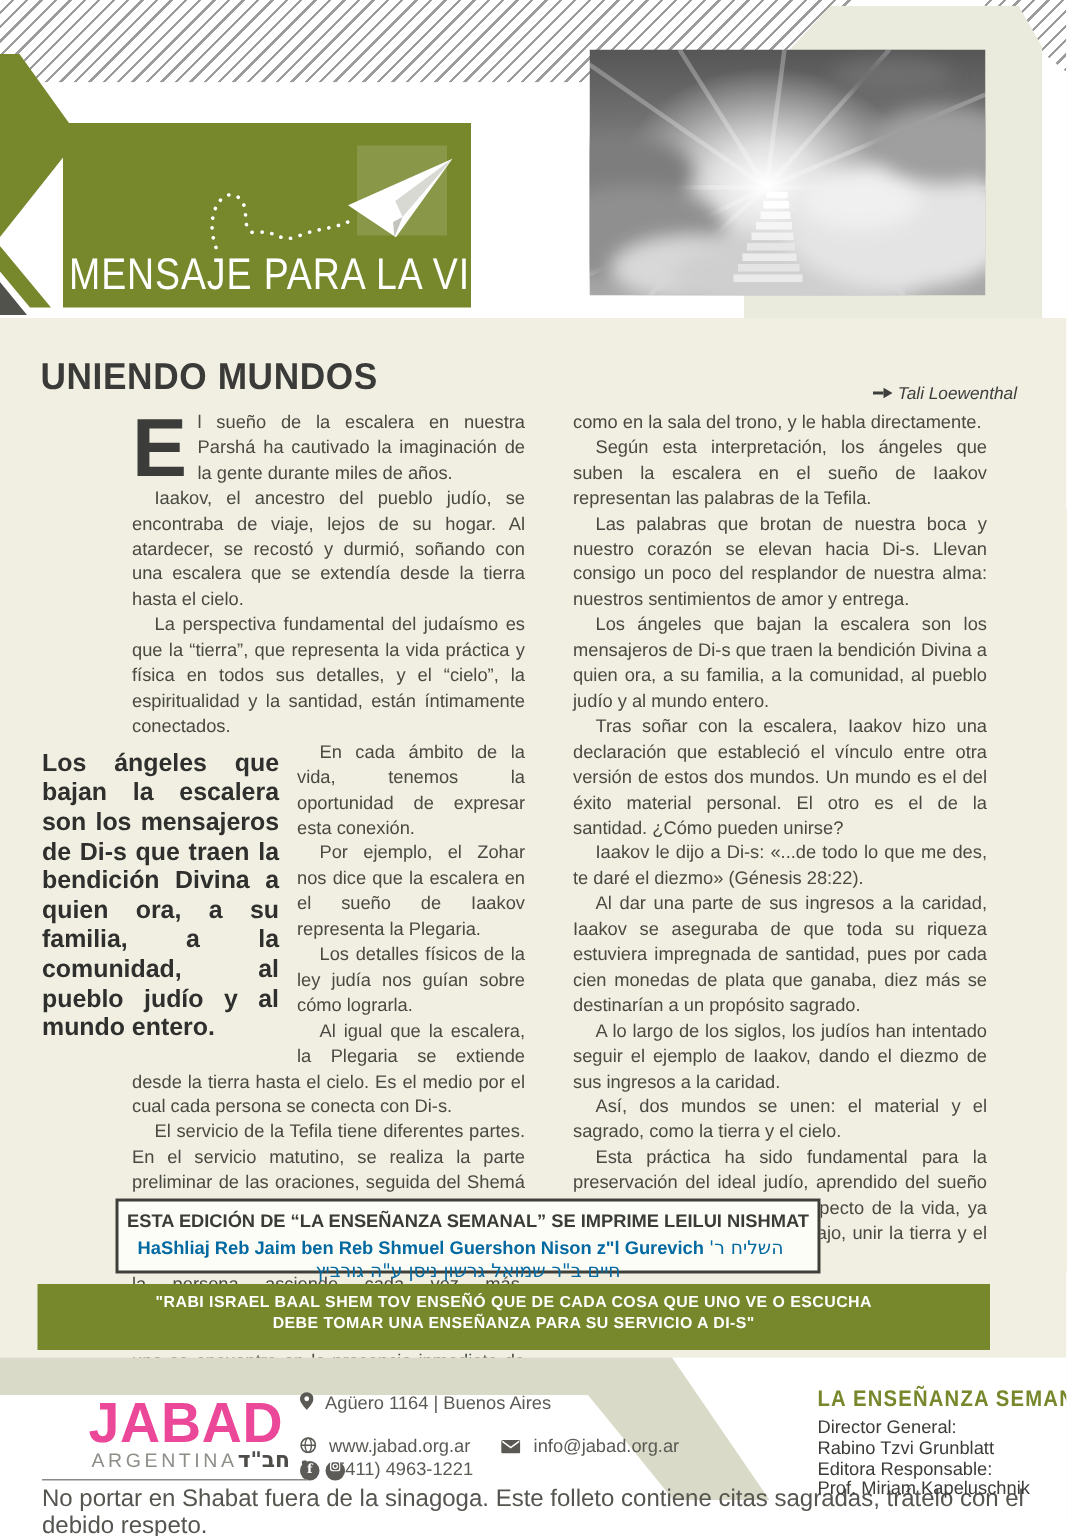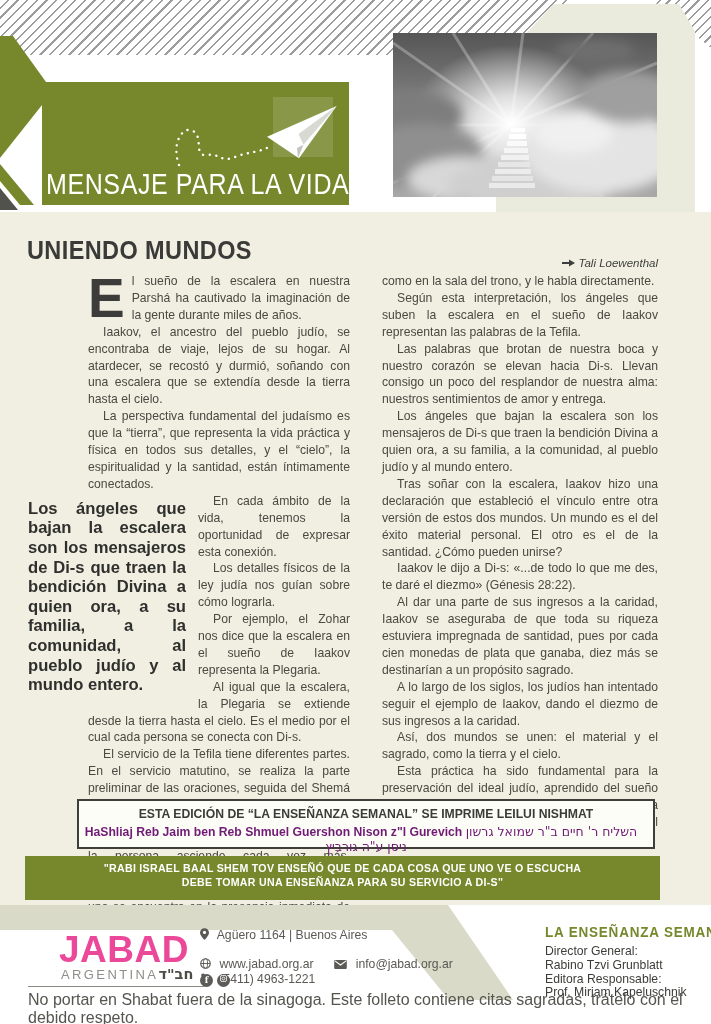--- a/index.html
+++ b/index.html
@@ -9,46 +9,46 @@
 
   
   .stripes{background:repeating-linear-gradient(135deg,rgba(255,255,255,0) 0 5.2px,#9c9c9c 5.2px 6.8px);}
   .stripes-left{left:0;top:0;width:572px;height:55px;
         clip-path:polygon(0 0,100% 0,calc(100% - 36px) 100%,0 100%);}
   .stripes-right{left:652px;top:0;width:59px;height:48px;
         clip-path:polygon(0 0,100% 0,100% 100%);}
   .beige-corner{left:496px;top:4px;width:199px;height:212px;background:#ebebdd;
         clip-path:polygon(0 100%,0 29%,29% 0,92% 0,100% 13%,100% 100%);}
   .cream-body{left:0;top:212px;width:711px;height:693px;background:#f0efe2;}
-  .green-banner{left:42px;top:82px;width:307px;height:123px;background:#76882b;}
+  .green-banner{left:42px;top:82px;width:272px;height:123px;background:#76882b;}
   .masthead-title{left:4px;bottom:4px;color:#fff;font-size:25px;letter-spacing:.6px;
         transform:scaleY(1.18);transform-origin:bottom left;white-space:nowrap;}
   .photo{left:393px;top:33px;width:264px;height:164px;}
 
   
   .article-title{left:27px;top:237px;font-size:23.5px;font-weight:bold;color:#3a3a38;
         letter-spacing:.4px;transform:scaleY(1.06);transform-origin:top left;}
-  .byline{left:382px;top:257px;width:276px;text-align:right;font-style:italic;
+  .byline{left:402px;top:257px;width:276px;text-align:right;font-style:italic;
         font-size:11.5px;color:#3e3e3c;}
   .col{top:273px;font-size:12.2px;line-height:16.9px;text-align:justify;color:#4a4942;
         hyphens:auto;-webkit-hyphens:auto;}
   .col p{margin:0;text-indent:15px;}
   .col p.noindent{text-indent:0;}
   .col-left{left:88px;width:262px;}
   .col-right{left:382px;width:276px;}
   .dropcap{float:left;font-size:55px;line-height:46px;font-weight:bold;color:#3c3c3a;
         margin:2px 7px 0 0;}
   .pullquote{float:left;width:158px;margin:6px 12px 4px -60px;font-weight:bold;
         font-size:16.6px;line-height:19.6px;color:#2f2f2d;text-align:justify;text-indent:0;}
 
   
-  .nishmat-box{left:77px;top:799px;width:578px;height:50px;background:#fdfdf8;
+  .nishmat-box{left:77px;top:799px;width:470px;height:50px;background:#fdfdf8;
         border:2px solid #3f3f39;box-sizing:border-box;text-align:center;}
   .nishmat-line1{margin-top:6px;font-size:12.2px;font-weight:bold;color:#3b3b37;}
-  .nishmat-line2{margin-top:3px;font-size:12.2px;color:#701a75;}
+  .nishmat-line2{margin-top:3px;font-size:12.2px;color:#0369a1;}
   .nishmat-latin{font-weight:bold;}
   .nishmat-hebrew{font-family:"DejaVu Serif","DejaVu Sans",serif;font-size:12.5px;margin-right:10px;}
 
   
   .quote-bar{left:25px;top:856px;width:635px;height:44px;background:#76882b;color:#fff;
         text-align:center;font-weight:bold;font-size:10.6px;letter-spacing:.3px;}
   .quote-bar div{margin-top:6px;}
   .quote-bar div + div{margin-top:2px;}
 
   
@@ -161,22 +161,22 @@
     </svg>
     <span>Tali Loewenthal</span>
   </div>
 
   <div class="abs col col-left">
     <p class="noindent"><span class="dropcap">E</span><span>l sueño de la escalera en nuestra Parshá ha cautivado la imaginación de la gente durante miles de años.</span></p>
     <p>Iaakov, el ancestro del pueblo judío, se encontraba de viaje, lejos de su hogar. Al atardecer, se recostó y durmió, soñando con una escalera que se extendía desde la tierra hasta el cielo.</p>
     <p>La perspectiva fundamental del judaísmo es que la “tierra”, que representa la vida práctica y física en todos sus detalles, y el “cielo”, la espiritualidad y la santidad, están íntimamente conectados.</p>
     <div class="pullquote">Los ángeles que bajan la escalera son los mensajeros de Di-s que traen la bendición Divina a quien ora, a su familia, a la comunidad, al pueblo judío y al mundo entero.</div>
     <p>En cada ámbito de la vida, tenemos la oportunidad de expresar esta conexión.</p>
+    <p>Por ejemplo, el Zohar nos dice que la escalera en el sueño de Iaakov representa la Plegaria.</p>
     <p>Los detalles físicos de la ley judía nos guían sobre cómo lograrla.</p>
-    <p>Por ejemplo, el Zohar nos dice que la escalera en el sueño de Iaakov representa la Plegaria.</p>
     <p>Al igual que la escalera, la Plegaria se extiende desde la tierra hasta el cielo. Es el medio por el cual cada persona se conecta con Di-s.</p>
     <p>El servicio de la Tefila tiene diferentes partes. En el servicio matutino, se realiza la parte preliminar de las oraciones, seguida del Shemá y la Amidá.</p>
     <p>Estas son diferentes etapas, como los peldaños de una escalera. Durante el servicio, la persona asciende cada vez más, acercándose a Di-s.</p>
     <p>La etapa más elevada es la Amidá, en la que uno se encuentra en la presencia inmediata de Di-s,</p>
   </div>
 
   <div class="abs col col-right">
     <p class="noindent">como en la sala del trono, y le habla directamente.</p>
     <p>Según esta interpretación, los ángeles que suben la escalera en el sueño de Iaakov representan las palabras de la Tefila.</p>
     <p>Las palabras que brotan de nuestra boca y nuestro corazón se elevan hacia Di-s. Llevan consigo un poco del resplandor de nuestra alma: nuestros sentimientos de amor y entrega.</p>

